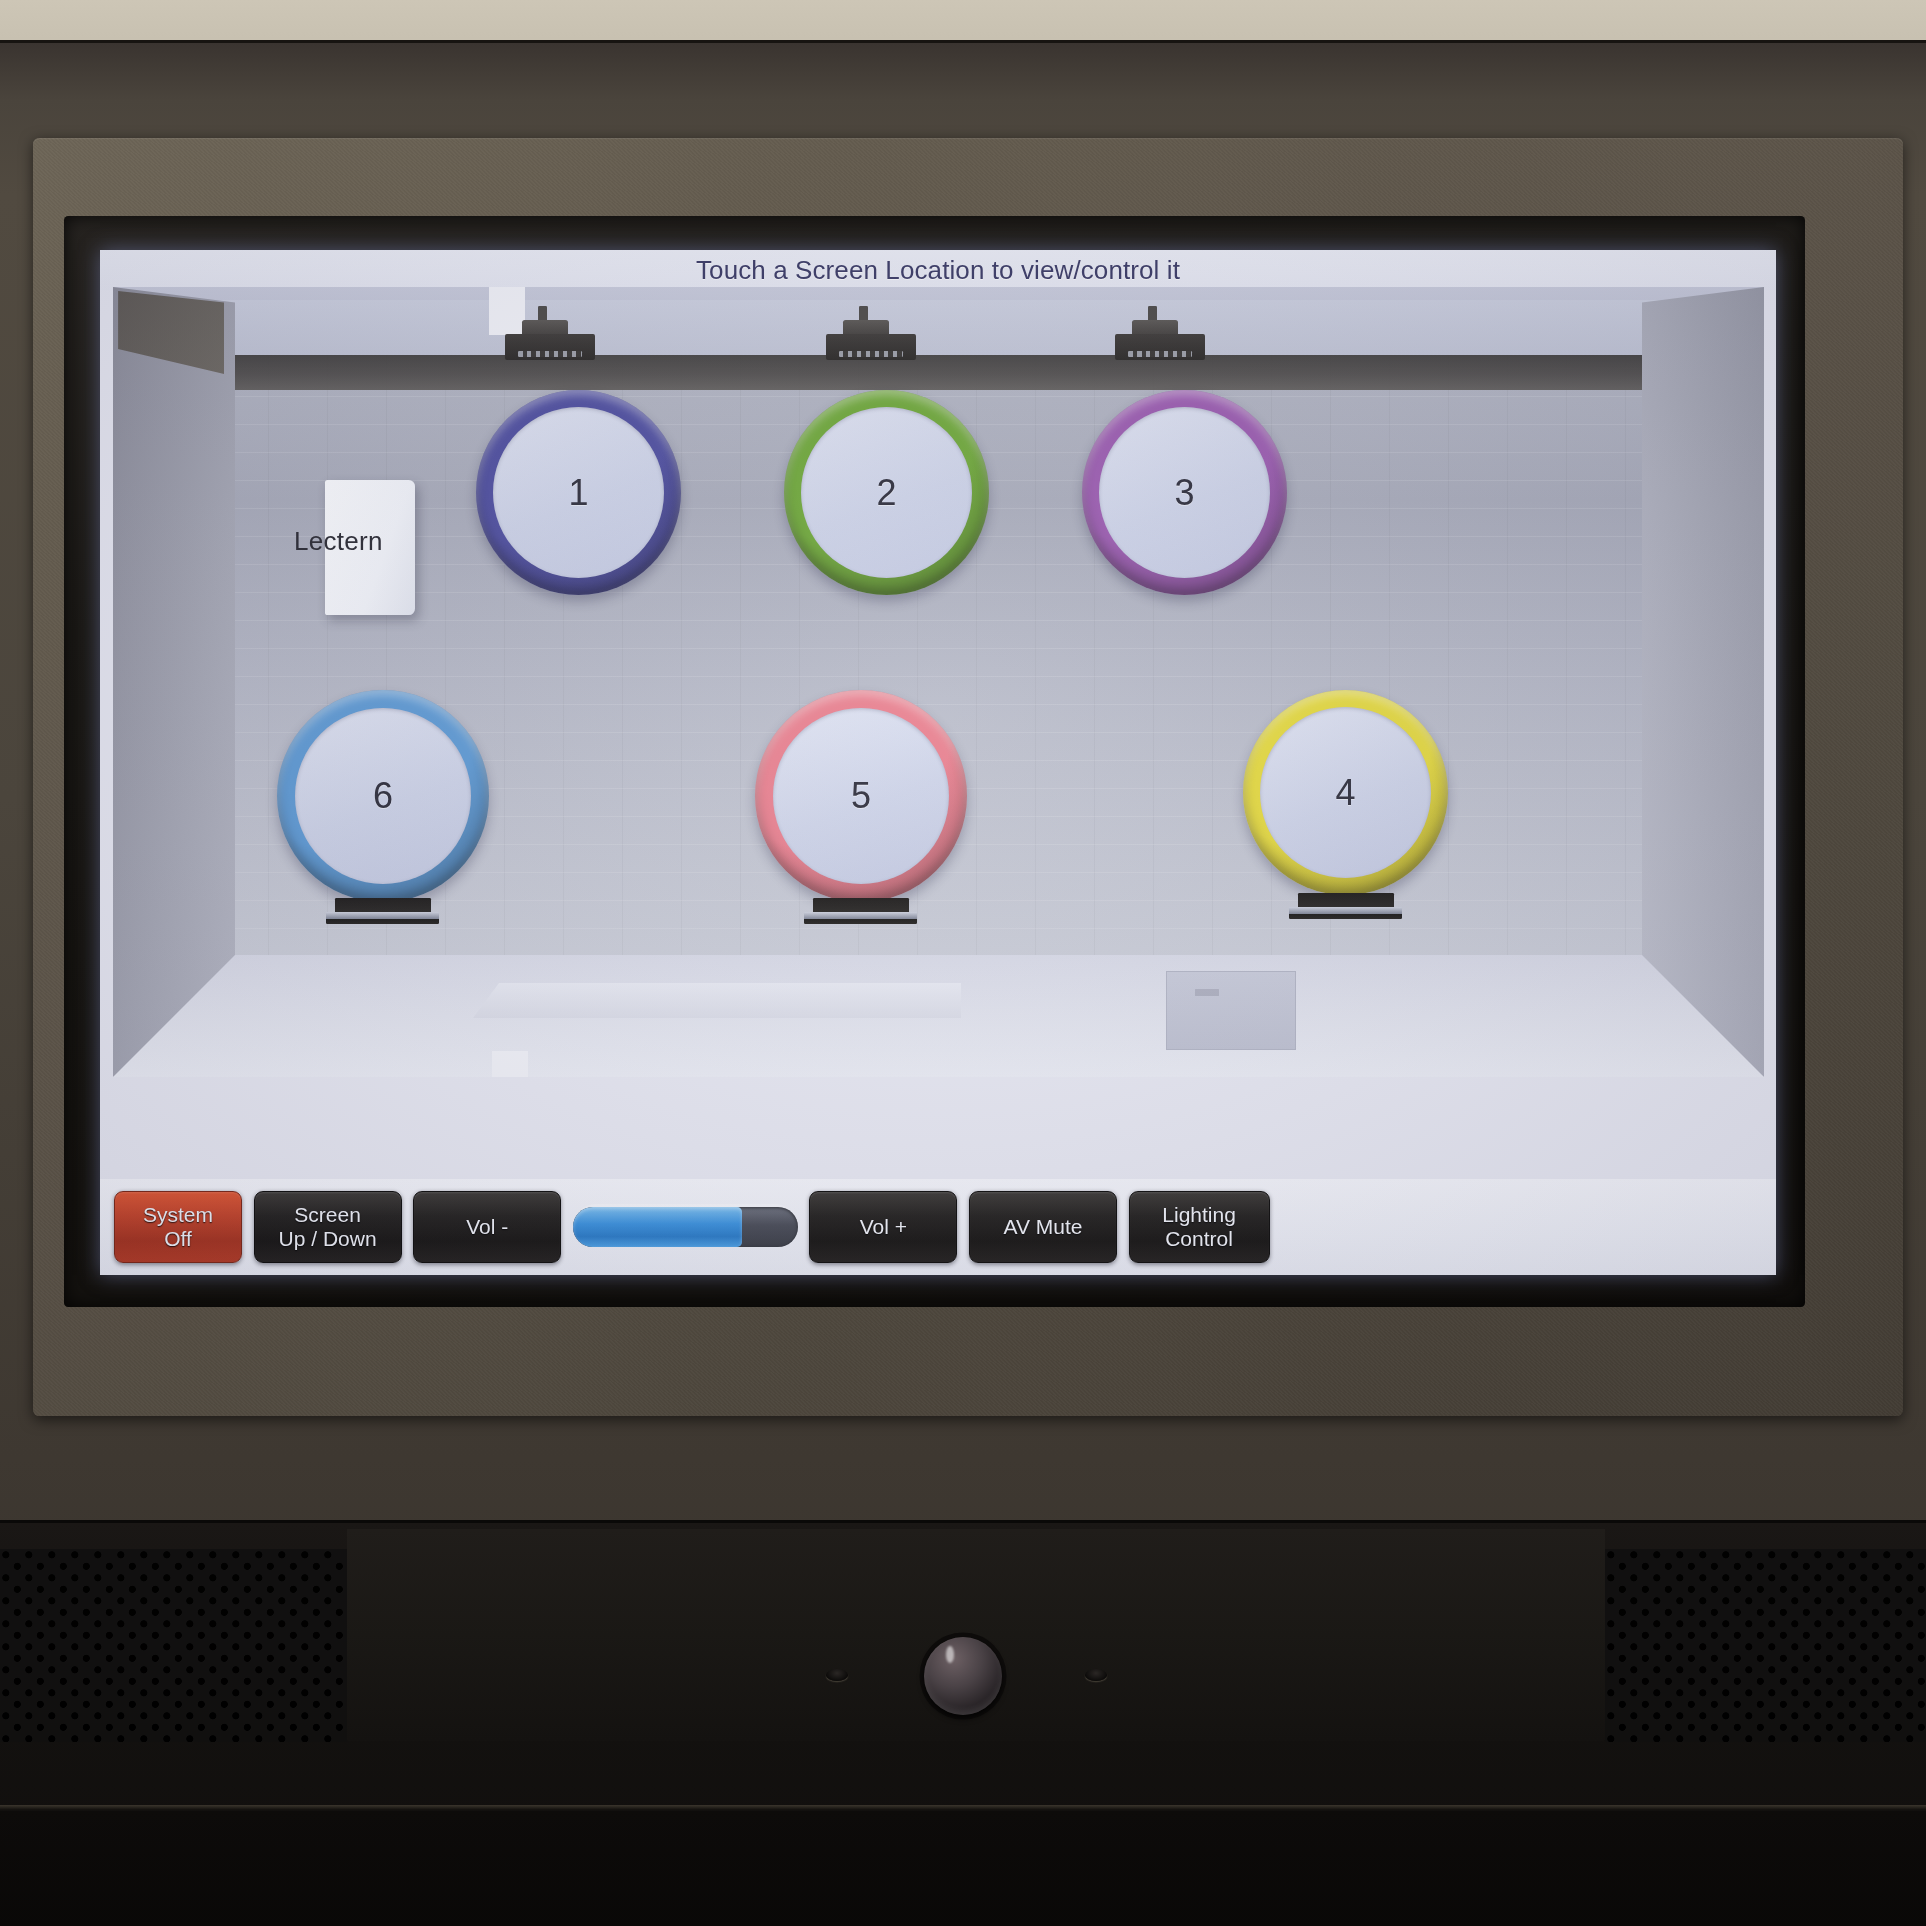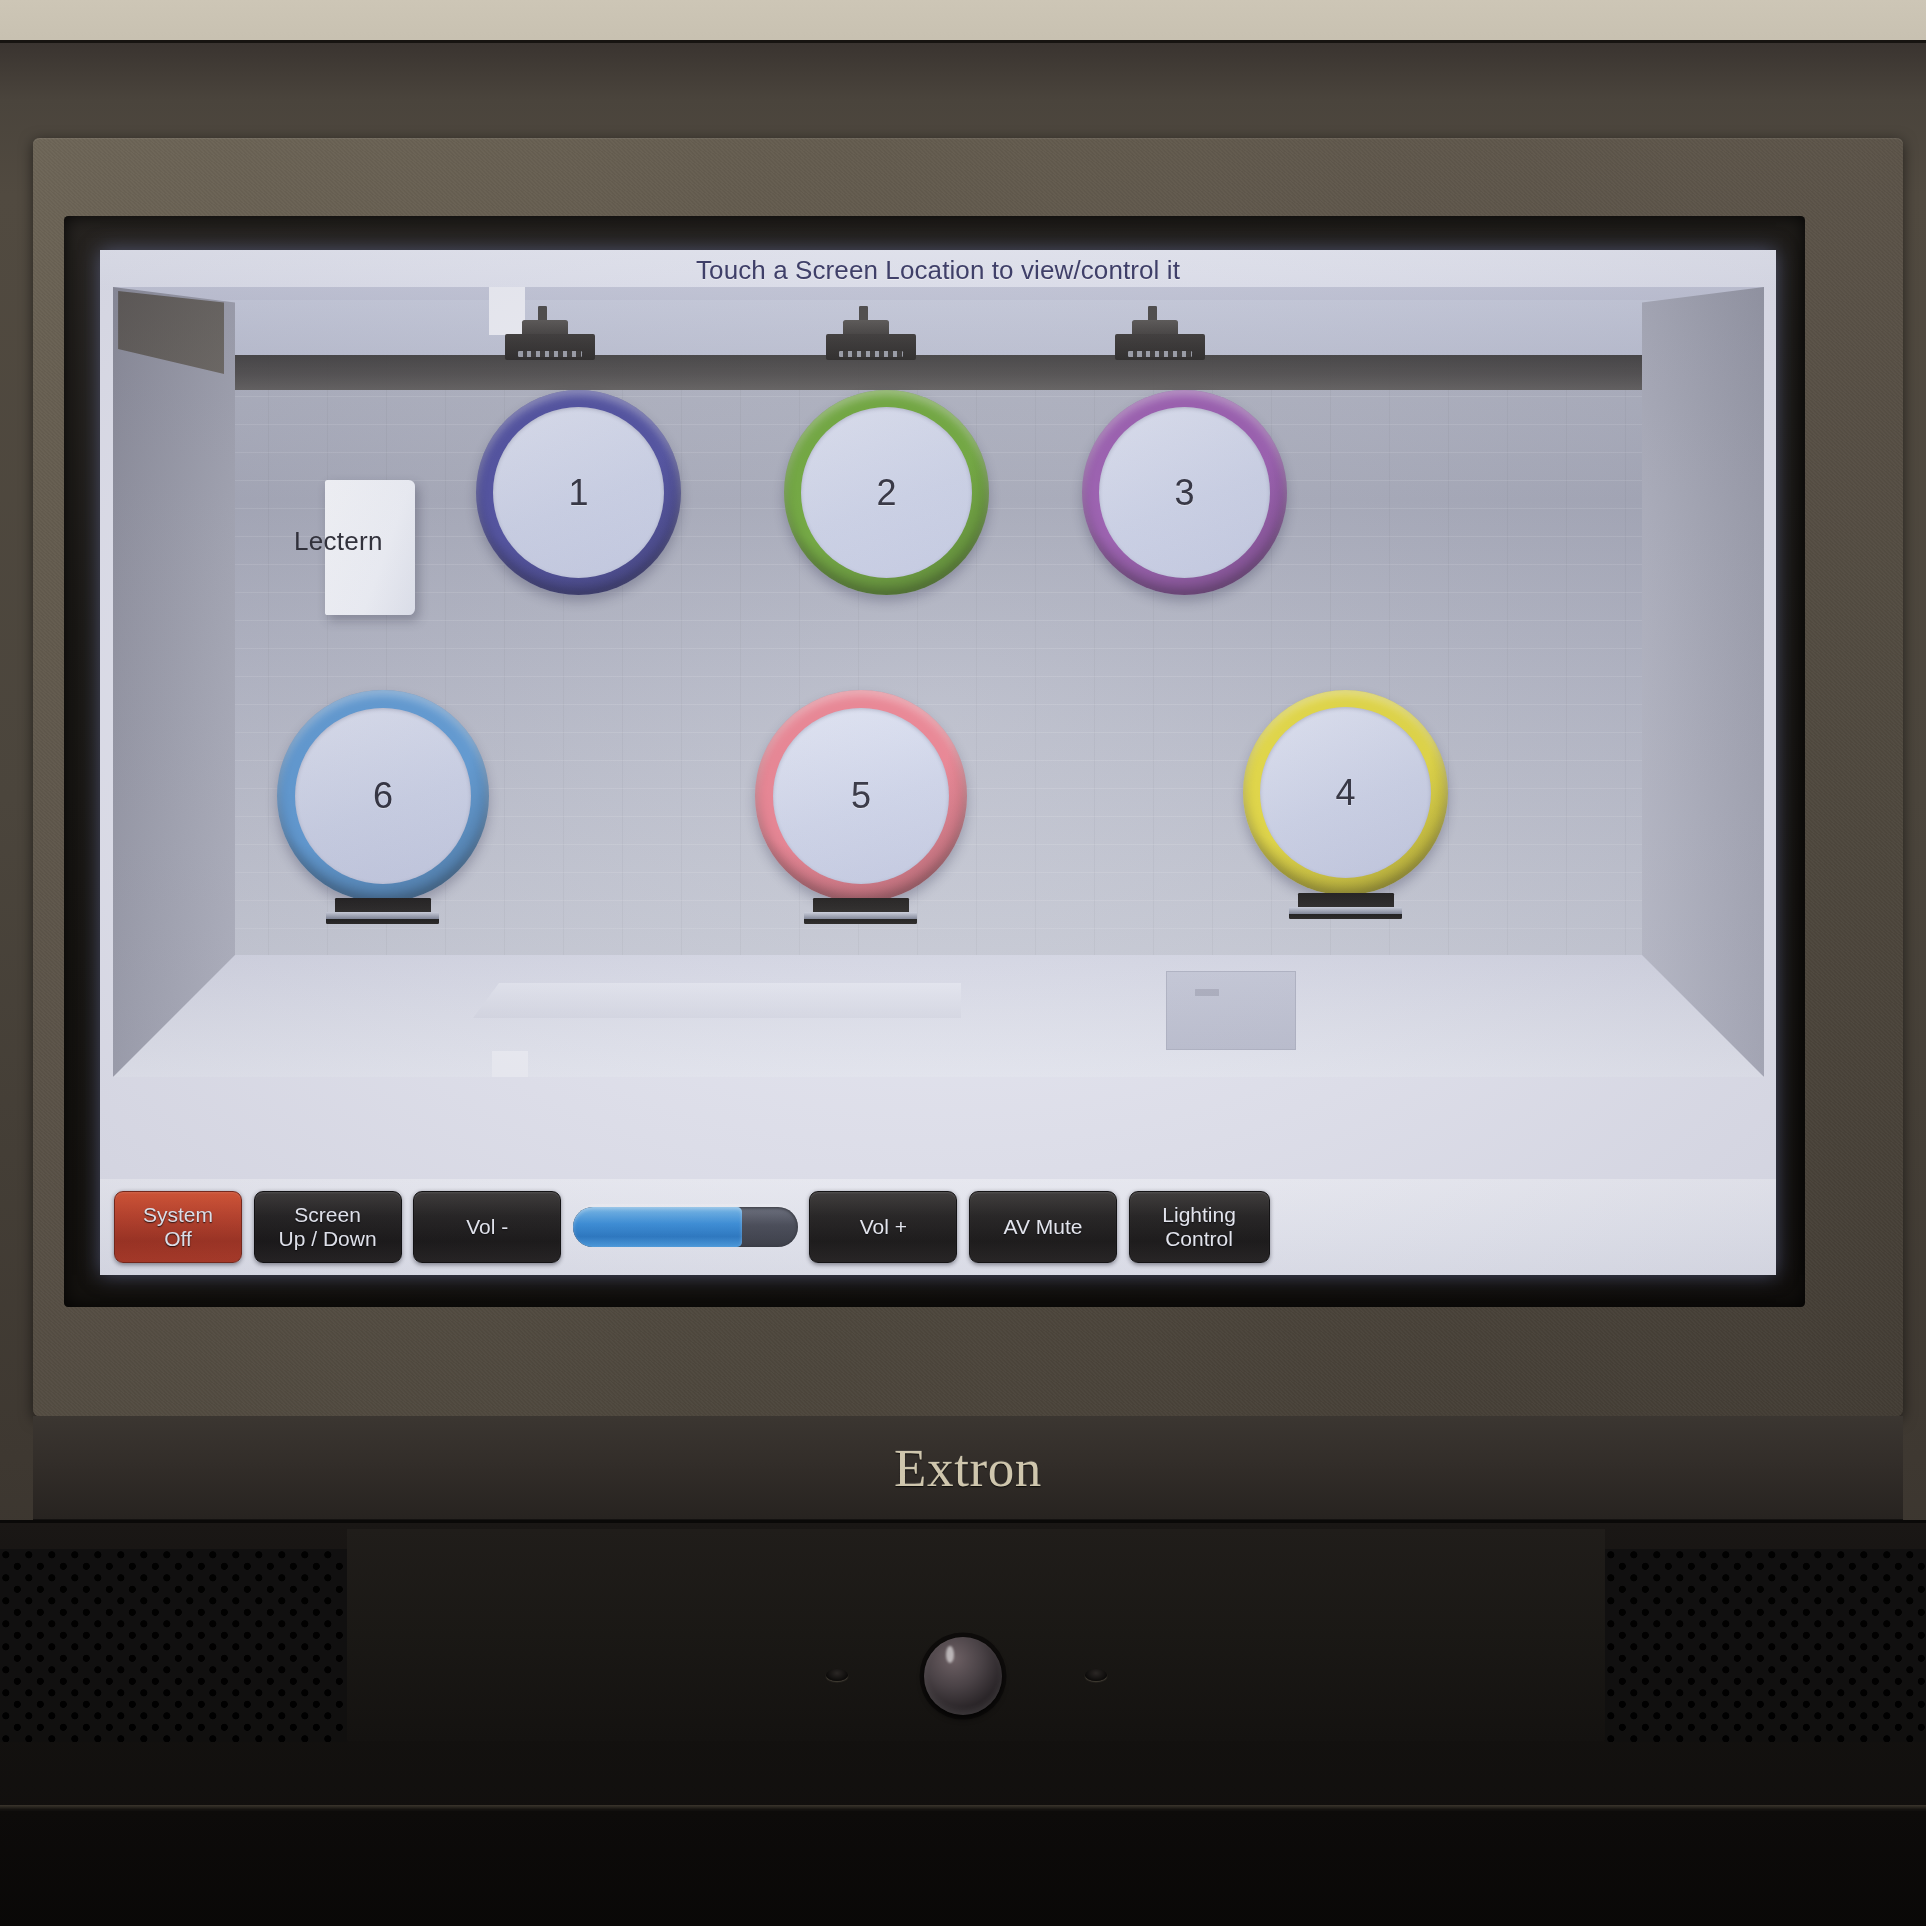--- a/index.html
+++ b/index.html
@@ -442,23 +442,20 @@
       </div>
 
       <div class="btn" id="btn-lighting">
         <span>Lighting</span>
         <span>Control</span>
       </div>
 
     </div>
   </div>
 
-  <div id="brand-bar">
-    <div id="brand-text">Extron</div>
-  </div>
 
   <div id="lower-chassis">
     <div class="speaker" id="speaker-left"></div>
     <div class="speaker" id="speaker-right"></div>
     <div id="center-panel"></div>
     <div class="led" id="led-left"></div>
     <div id="power-knob"></div>
     <div class="led" id="led-right"></div>
     <div id="base-lip"></div>
     <div id="chassis-shadow"></div>

